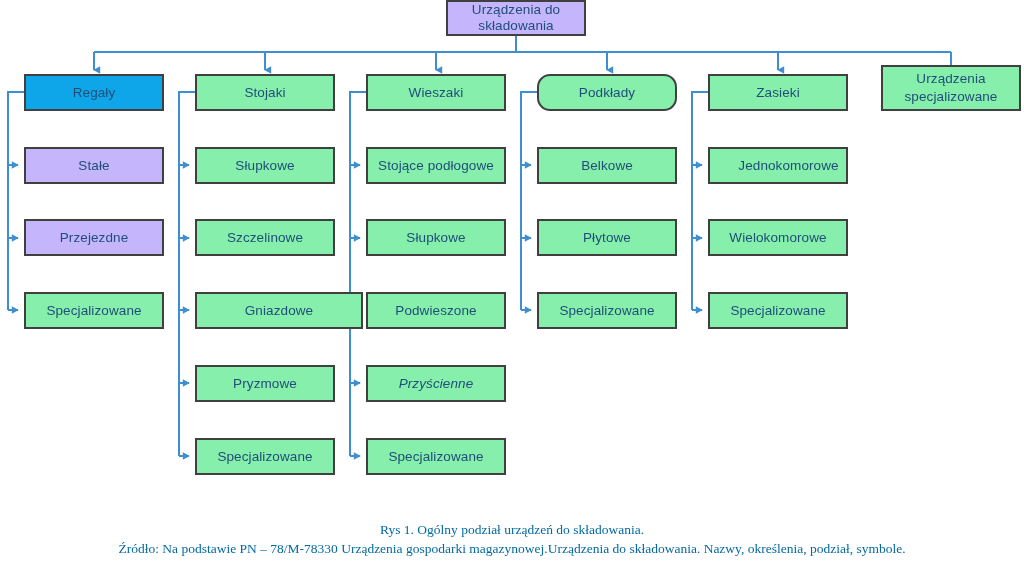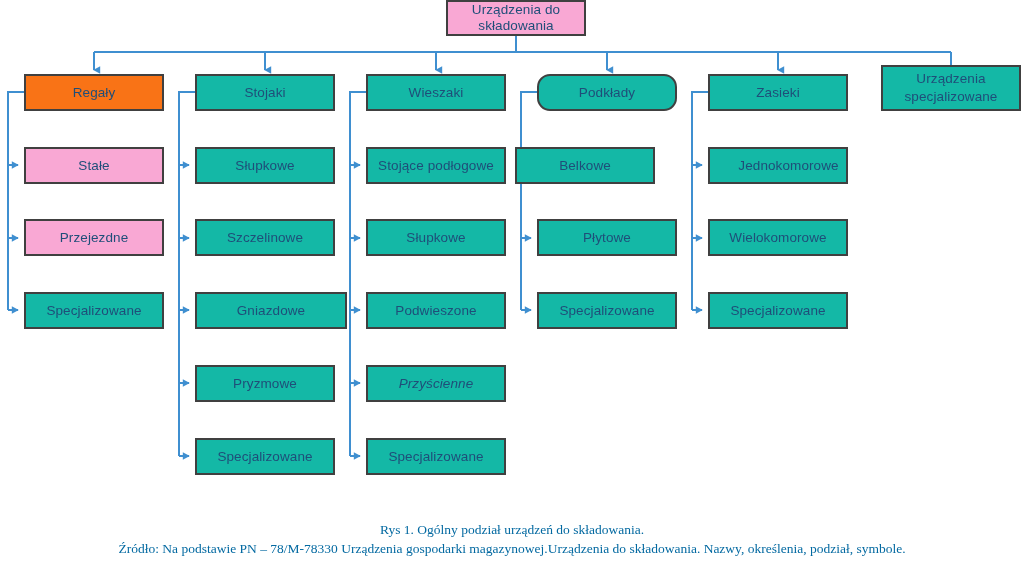--- a/index.html
+++ b/index.html
@@ -30,34 +30,34 @@
     width: 1024px;
     height: 564px;
     pointer-events: none;
   }
 
   
   .node {
     position: absolute;
     box-sizing: border-box;
     border: 2px solid #404040;
-    background: #14b8a6;
+    background: #86efac;
     display: flex;
     align-items: center;
     justify-content: center;
     text-align: center;
     font-size: 13.5px;
     line-height: 17px;
     color: #1F4E79;
     letter-spacing: .1px;
     padding: 0 4px;
     white-space: pre-line;
   }
-  .node.green      { background: #f9a8d4; }
-  .node.green-dark { background: #f97316; }
+  .node.green      { background: #c4b5fd; }
+  .node.green-dark { background: #0ea5e9; }
 
   
   .caption {
     position: absolute;
     left: 0;
     width: 1024px;
     text-align: center;
     font-family: "Liberation Serif", serif;
     font-size: 13.5px;
     line-height: 18px;
@@ -131,33 +131,33 @@
   </div>
 
   <div class="node green-dark" style="left:24px; top:74px; width:140px; height:37px;">Regały</div>
   <div class="node green" style="left:24px; top:147px; width:140px; height:37px;">Stałe</div>
   <div class="node green" style="left:24px; top:219px; width:140px; height:37px;">Przejezdne</div>
   <div class="node" style="left:24px; top:292px; width:140px; height:37px;">Specjalizowane</div>
 
   <div class="node" style="left:195px; top:74px; width:140px; height:37px;">Stojaki</div>
   <div class="node" style="left:195px; top:147px; width:140px; height:37px;">Słupkowe</div>
   <div class="node" style="left:195px; top:219px; width:140px; height:37px;">Szczelinowe</div>
-  <div class="node" style="left:195px; top:292px; width:152px; height:37px;">Gniazdowe</div>
+  <div class="node" style="left:195px; top:292px; width:168px; height:37px;">Gniazdowe</div>
   <div class="node" style="left:195px; top:365px; width:140px; height:37px;">Pryzmowe</div>
   <div class="node" style="left:195px; top:438px; width:140px; height:37px;">Specjalizowane</div>
 
   <div class="node" style="left:366px; top:74px; width:140px; height:37px;">Wieszaki</div>
   <div class="node" style="left:366px; top:147px; width:140px; height:37px; line-height:16px;text-align:right;">Stojące podłogowe</div>
   <div class="node" style="left:366px; top:219px; width:140px; height:37px;">Słupkowe</div>
   <div class="node" style="left:366px; top:292px; width:140px; height:37px;">Podwieszone</div>
   <div class="node" style="left:366px; top:365px; width:140px; height:37px;font-style:italic;">Przyścienne</div>
   <div class="node" style="left:366px; top:438px; width:140px; height:37px;">Specjalizowane</div>
 
   <div class="node" style="left:537px; top:74px; width:140px; height:37px;border-radius:13px;">Podkłady</div>
-  <div class="node" style="left:515px; top:147px; width:140px; height:37px;text-align:right;">Belkowe</div>
+  <div class="node" style="left:537px; top:147px; width:140px; height:37px;text-align:right;">Belkowe</div>
   <div class="node" style="left:537px; top:219px; width:140px; height:37px;">Płytowe</div>
   <div class="node" style="left:537px; top:292px; width:140px; height:37px;">Specjalizowane</div>
 
   <div class="node" style="left:708px; top:74px; width:140px; height:37px;">Zasieki</div>
   <div class="node" style="left:708px; top:147px; width:140px; height:37px;padding-left:25px;">Jednokomorowe</div>
   <div class="node" style="left:708px; top:219px; width:140px; height:37px;">Wielokomorowe</div>
   <div class="node" style="left:708px; top:292px; width:140px; height:37px;">Specjalizowane</div>
 
   <div class="node" style="left:881px; top:65px; width:140px; height:46px; line-height:18px;">Urządzenia specjalizowane</div>
 

